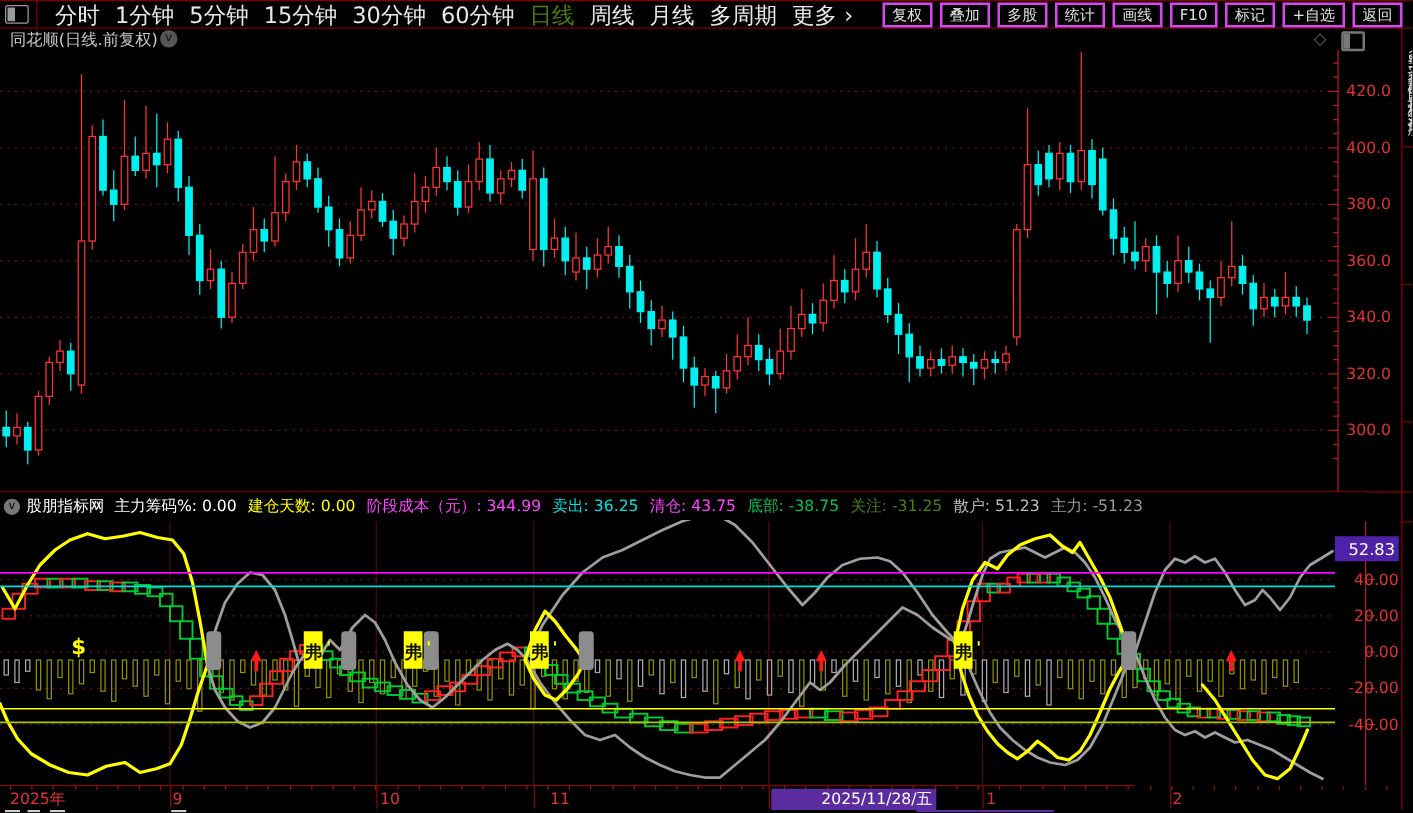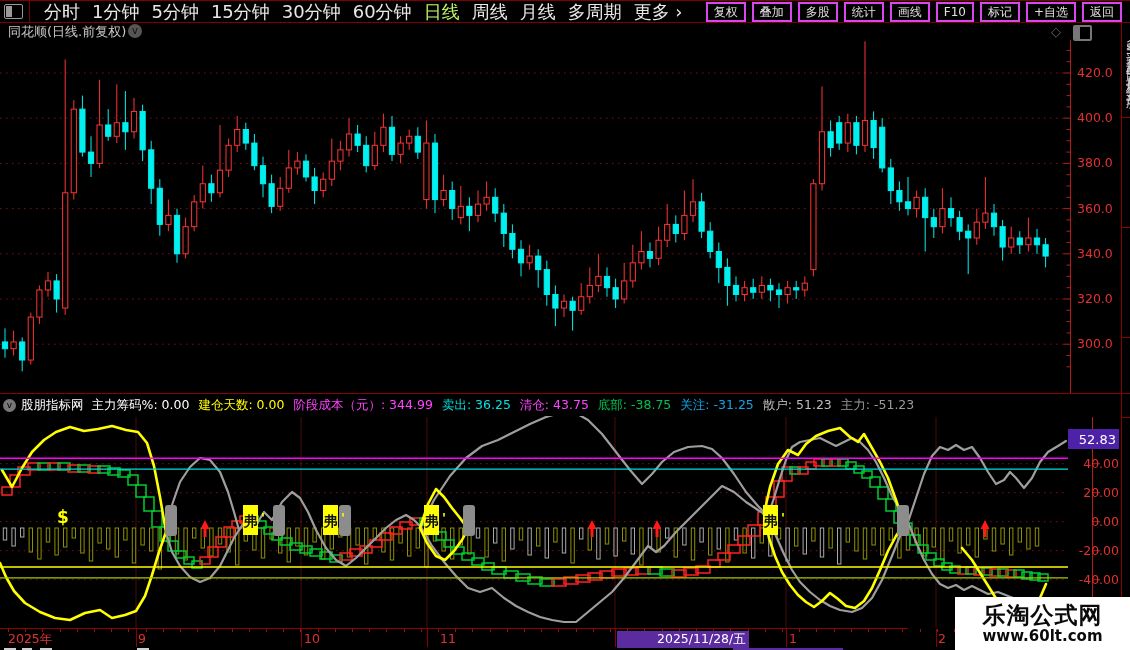--- a/index.html
+++ b/index.html
@@ -5,21 +5,21 @@
   html,body{margin:0;padding:0;background:#000;}
   #stage{position:relative;width:1130px;height:650px;background:#000;overflow:hidden;
          font-family:"DejaVu Sans","Liberation Sans",sans-serif;}
   
   #toolbar{position:absolute;left:0;top:0;width:1130px;height:21px;background:#000;
            border-top:1px solid #7e0000;border-bottom:1px solid #7e0000;display:flex;align-items:center;}
   #tb-icon{width:17px;height:13px;border:1px solid #9a9a9a;border-radius:2px;margin:0 6px 0 4px;position:relative;}
   #tb-icon::after{content:"";position:absolute;left:1px;top:1px;bottom:1px;width:6px;background:#9a9a9a;}
   #tb-sep{width:1px;height:21px;background:#7e0000;margin-right:8px;}
   .tb-item{color:#e8e8e8;font-size:18px;margin:0 6px;white-space:nowrap;cursor:default;}
-  .tb-item.active{color:#bef264;}
+  .tb-item.active{color:#4d7c0f;}
   #tb-right{position:absolute;right:8px;top:1px;display:flex;gap:6px;}
   .tb-btn{border:2px solid #d946ef;color:#e0e0e0;font-size:12px;padding:0 6px;line-height:16px;white-space:nowrap;}
   
   #titlebar{position:absolute;left:0;top:22px;width:1004px;height:18px;color:#c9c9c9;font-size:13px;}
   #title-text{position:absolute;left:8px;top:1px;}
   #title-chevron{position:absolute;left:128px;top:2px;width:14px;height:14px;border-radius:50%;background:#555;
                  color:#111;font-size:10px;text-align:center;line-height:13px;}
   #corner-diamond{position:absolute;left:1051px;top:2px;color:#666;font-size:13px;}
   #corner-panel{position:absolute;left:1073px;top:3px;width:15px;height:12px;border:2px solid #777;border-radius:2px;}
   #corner-panel::after{content:"";position:absolute;left:0;top:0;bottom:0;width:5px;background:#777;}
@@ -694,21 +694,21 @@
   <div id="ind-header" style="z-index:5;">
     <span id="ind-icon">v</span>
     <span id="ind-name">股朋指标网</span>
     <span id="ind-stats" style="display:flex;">
         <span class="stat" style="color: rgb(255, 255, 255);">主力筹码%: 0.00</span>
         <span class="stat" style="color: rgb(255, 255, 0);">建仓天数: 0.00</span>
         <span class="stat" style="color: rgb(255, 68, 255);">阶段成本（元）: 344.99</span>
         <span class="stat" style="color: rgb(0, 224, 224);">卖出: 36.25</span>
         <span class="stat" style="color: rgb(255, 68, 255);">清仓: 43.75</span>
         <span class="stat" style="color: rgb(0, 192, 80);">底部: -38.75</span>
-        <span class="stat" style="color: #0ea5e9;">关注: -31.25</span>
+        <span class="stat" style="color: #4d7c0f;">关注: -31.25</span>
         <span class="stat" style="color: rgb(189, 189, 189);">散户: 51.23</span>
         <span class="stat" style="color: rgb(154, 154, 154);">主力: -51.23</span>
       </span>
   </div>
 
   <div id="xaxis" style="z-index:5;">
       <div class="xsep" style="left: 136px;"></div>
       <div class="xsep" style="left: 301px;"></div>
       <div class="xsep" style="left: 427px;"></div>
       <div class="xsep" style="left: 615px;"></div>
@@ -796,18 +796,14 @@
     </div>
 
   <div id="sidebar" style="z-index:5;">
     <div id="sidebar-text">多空主力资金筹码散户指标公式选股</div>
   <div class="sb-sep" style="top: 95px;"></div>
       <div class="sb-sep" style="top: 205px;"></div>
       <div class="sb-sep" style="top: 315px;"></div>
       <div class="sb-sep" style="top: 395px;"></div>
     </div>
 
-  <div id="watermark">
-    <div id="wm1">乐淘公式网</div>
-    <div id="wm2">www.60lt.com</div>
-  </div>
 
 </div>
 
 </body></html>

